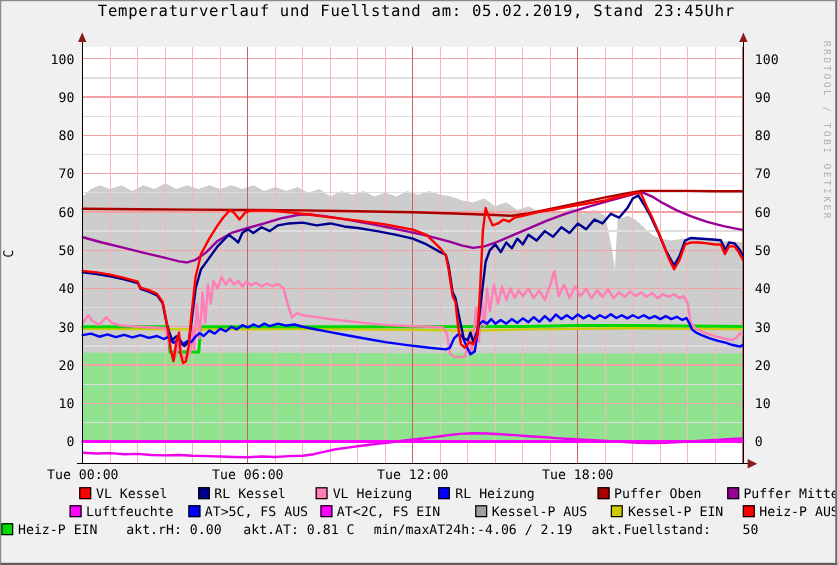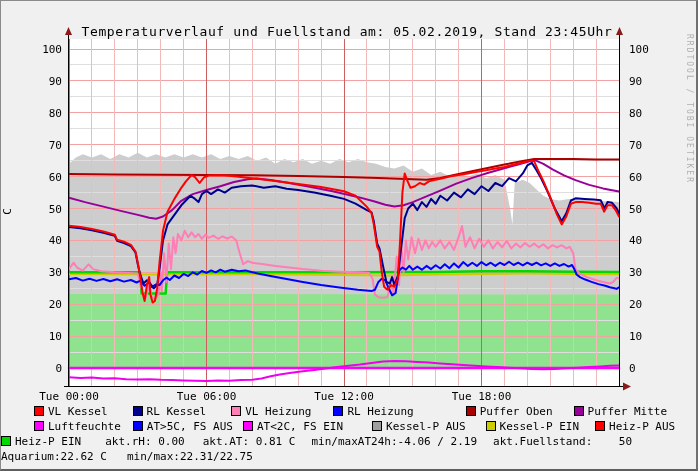--- a/index.html
+++ b/index.html
@@ -8,41 +8,41 @@
     width:698px;height:471px;
     box-sizing:border-box;
     background:#f0f0f0;
     border:1px solid #8a8a8a;
     border-bottom:2px solid #5e5e5e;
     border-right:2px solid #707070;
     overflow:hidden;
     font-family:"DejaVu Sans Mono","Liberation Mono",monospace;
   }
   .chart-title{
-    position:absolute;top:23px;left:0;width:692px;
+    position:absolute;top:1px;left:0;width:692px;
     text-align:center;
     font-size:13px;letter-spacing:0.6px;color:#000;
     white-space:pre;
   }
   .ylabel{
     position:absolute;left:-26px;top:204px;width:64px;
     text-align:center;
     font-size:11px;color:#000;
     transform:rotate(-90deg);
   }
   svg#chart{position:absolute;left:0;top:0;}
   svg text{font-family:"DejaVu Sans Mono","Liberation Mono",monospace;font-size:11px;fill:#000;}
   .watermark{
     position:absolute;right:2px;top:33px;
     writing-mode:vertical-rl;
     font-size:8px;letter-spacing:2px;color:#b0b0b0;
   }
   .legend{position:absolute;left:0;top:403px;width:698px;}
   .legend-row{height:15px;line-height:15px;white-space:nowrap;}
-  .legend-row.indent{padding-left:33px;}
+  .legend-row.indent{padding-left:33px;text-align:right;}
   .legend-row.flush{}
   .legend-item{display:inline-block;vertical-align:top;font-size:11px;color:#000;white-space:pre;}
   .swatch{
     display:inline-block;width:8px;height:8px;
     border:1px solid #000;margin-right:4px;
     position:relative;top:1px;
   }
 </style>
 </head>
 <body>
@@ -144,15 +144,14 @@
       <text x="68" y="398.5" text-anchor="middle">Tue 00:00</text>
       <text x="205.5" y="398.5" text-anchor="middle">Tue 06:00</text>
       <text x="343" y="398.5" text-anchor="middle">Tue 12:00</text>
       <text x="480.5" y="398.5" text-anchor="middle">Tue 18:00</text>
     </svg>
   <div class="watermark">RRDTOOL / TOBI OETIKER</div>
   <div class="legend" id="legend">
       <div class="legend-row indent"><span class="legend-item" style="margin-left: 0px;"><span class="swatch" style="background: rgb(255, 0, 0);"></span><span>VL Kessel</span></span><span class="legend-item" style="margin-left: 25px;"><span class="swatch" style="background: rgb(0, 0, 144);"></span><span>RL Kessel</span></span><span class="legend-item" style="margin-left: 25px;"><span class="swatch" style="background: rgb(255, 126, 182);"></span><span>VL Heizung</span></span><span class="legend-item" style="margin-left: 22px;"><span class="swatch" style="background: rgb(0, 0, 255);"></span><span>RL Heizung</span></span><span class="legend-item" style="margin-left: 52px;"><span class="swatch" style="background: rgb(170, 0, 0);"></span><span>Puffer Oben</span></span><span class="legend-item" style="margin-left: 21px;"><span class="swatch" style="background: rgb(153, 0, 153);"></span><span>Puffer Mitte</span></span></div>
       <div class="legend-row indent"><span class="legend-item" style="margin-left: 0px;"><span class="swatch" style="background: rgb(255, 0, 255);"></span><span>Luftfeuchte</span></span><span class="legend-item" style="margin-left: 12px;"><span class="swatch" style="background: rgb(0, 0, 255);"></span><span>AT&gt;5C, FS AUS</span></span><span class="legend-item" style="margin-left: 10px;"><span class="swatch" style="background: rgb(255, 0, 255);"></span><span>AT&lt;2C, FS EIN</span></span><span class="legend-item" style="margin-left: 29px;"><span class="swatch" style="background: rgb(158, 158, 158);"></span><span>Kessel-P AUS</span></span><span class="legend-item" style="margin-left: 20px;"><span class="swatch" style="background: rgb(204, 204, 0);"></span><span>Kessel-P EIN</span></span><span class="legend-item" style="margin-left: 16px;"><span class="swatch" style="background: rgb(255, 0, 0);"></span><span>Heiz-P AUS</span></span></div>
       <div class="legend-row flush"><span class="legend-item" style="margin-left: 0px;"><span class="swatch" style="background: rgb(0, 216, 0);"></span><span>Heiz-P EIN</span></span><span class="legend-item" style="margin-left: 24px;"><span>akt.rH: 0.00</span></span><span class="legend-item" style="margin-left: 18px;"><span>akt.AT: 0.81 C</span></span><span class="legend-item" style="margin-left: 16px;"><span>min/maxAT24h:-4.06 / 2.19</span></span><span class="legend-item" style="margin-left: 16px;"><span>akt.Fuellstand:    50</span></span></div>
-      <div class="legend-row flush"><span class="legend-item" style="margin-left: 0px;"><span>Aquarium:22.62 C</span></span><span class="legend-item" style="margin-left: 20px;"><span>min/max:22.31/22.75</span></span></div>
     </div>
 </div>
 
 </body></html>

